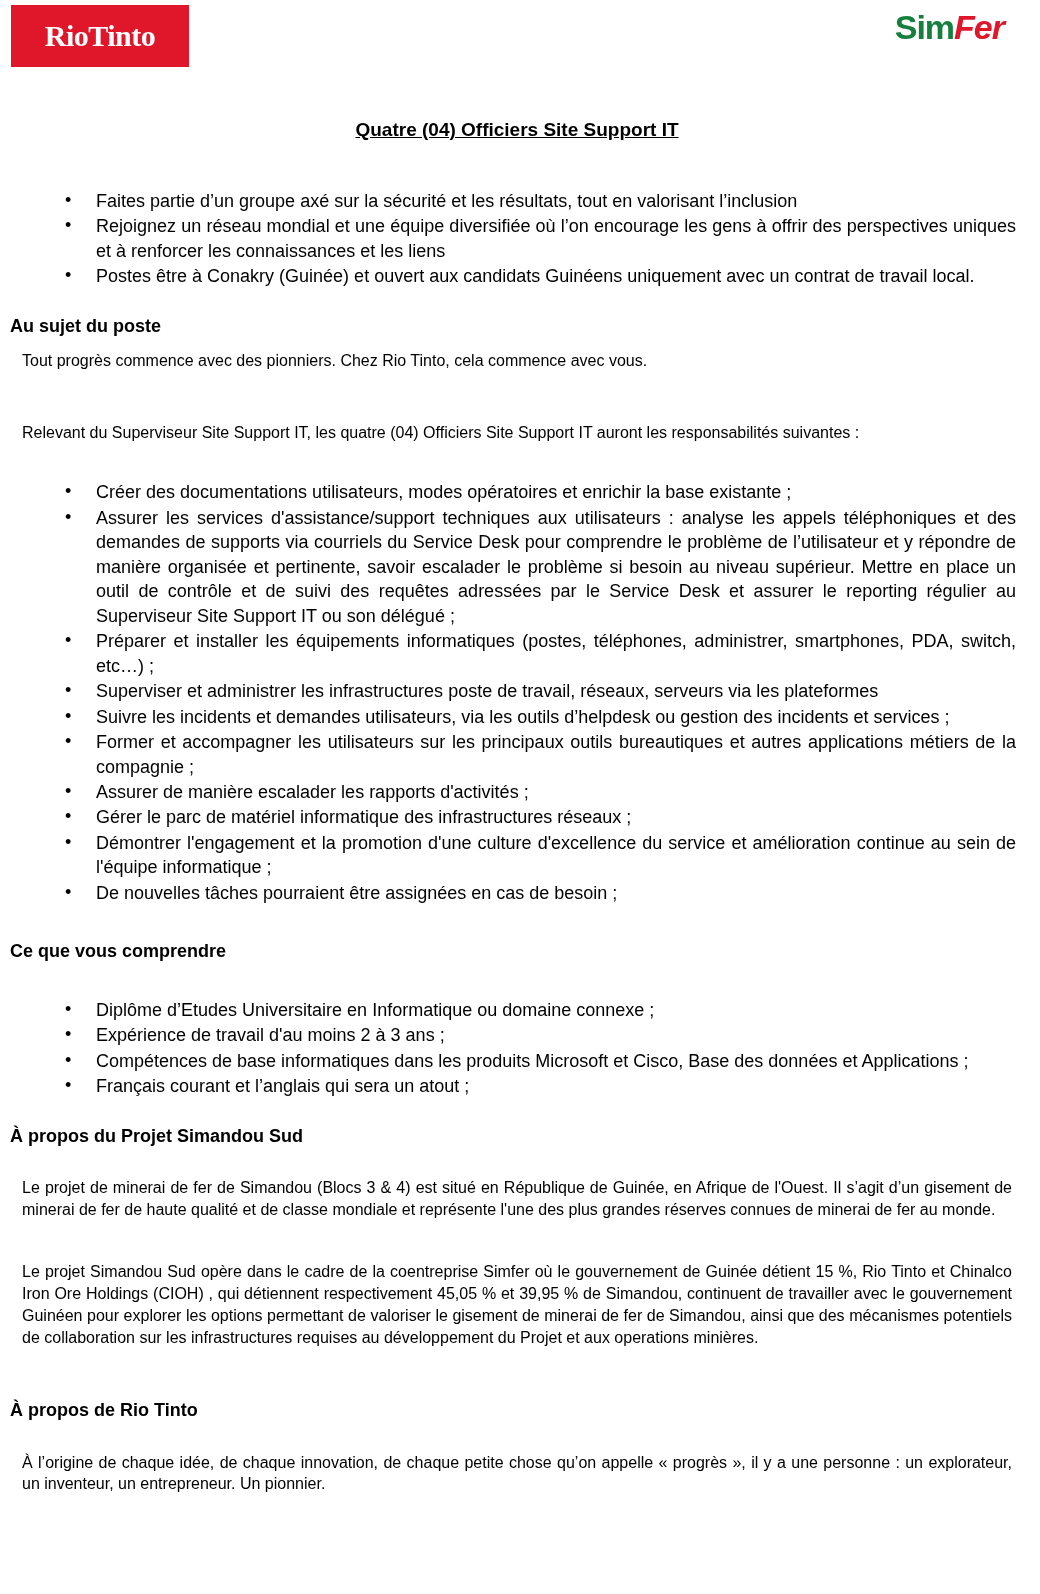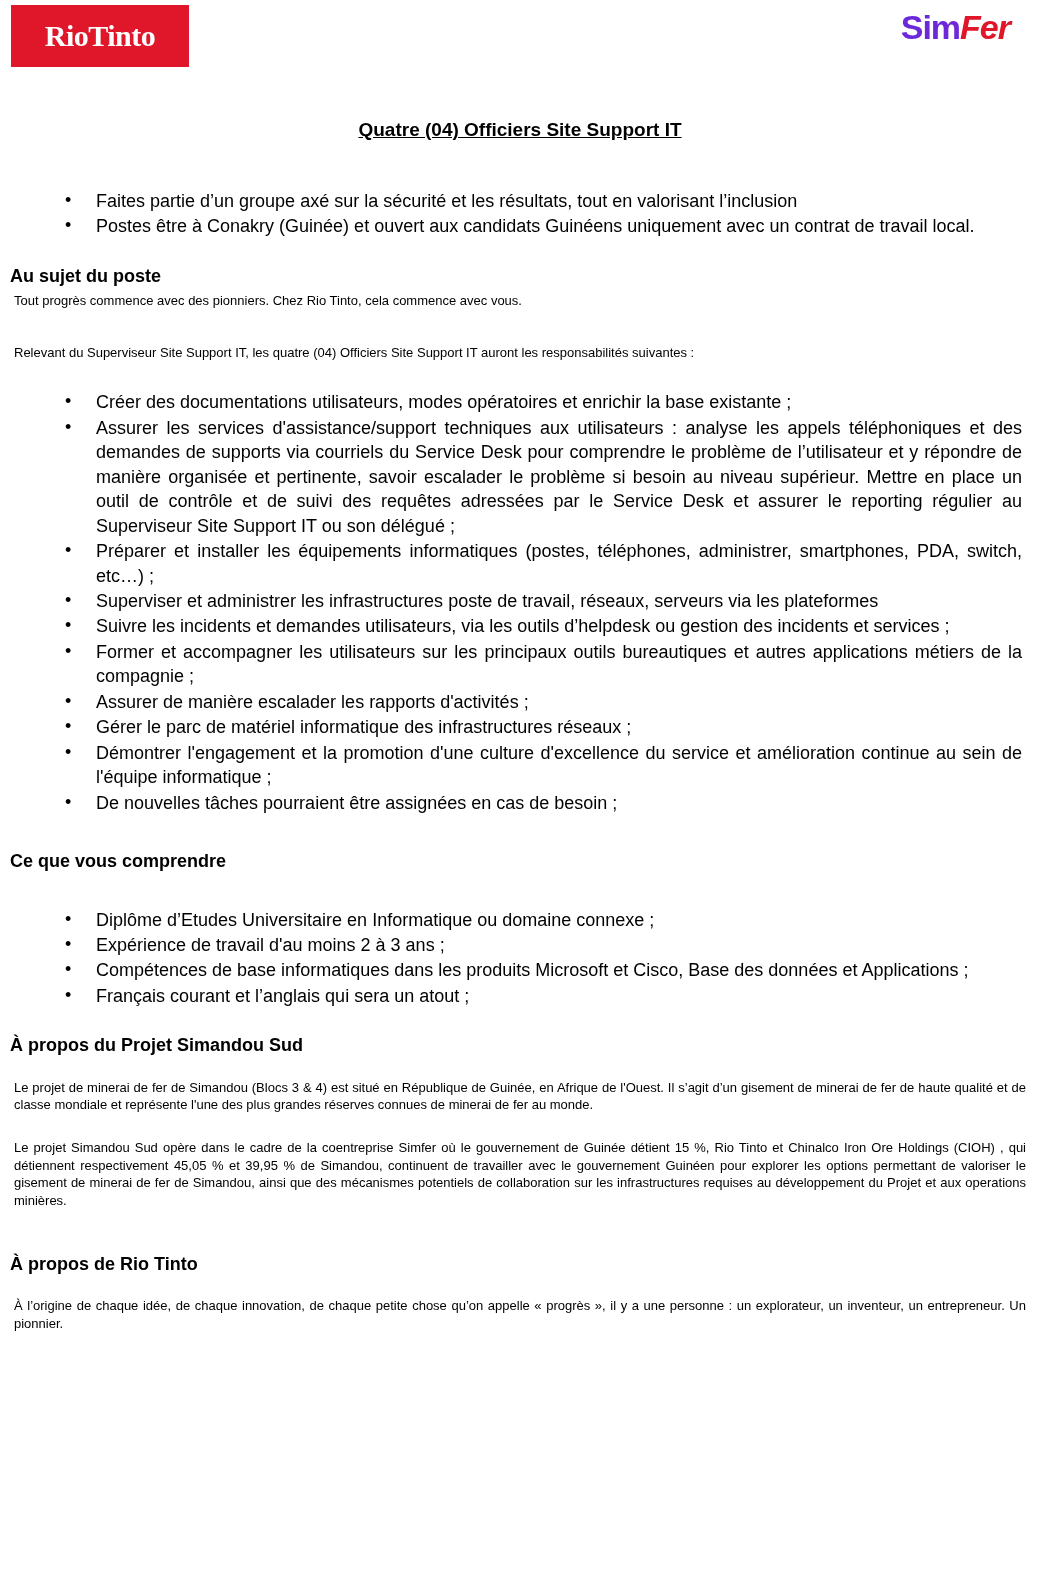--- a/index.html
+++ b/index.html
@@ -11,21 +11,21 @@
     font-family: "Liberation Sans", sans-serif;
     color: #000000;
   }
   .page {
     position: relative;
     width: 1040px;
     min-height: 1594px;
     margin: 0 auto;
     background: #ffffff;
     box-sizing: border-box;
-    padding: 0 10px 10px 10px;
+    padding: 0 16px 10px 10px;
     overflow: hidden;
   }
 
   
   .header {
     position: relative;
     height: 82px;
   }
   .logo-riotinto {
     position: absolute;
@@ -51,43 +51,43 @@
     position: absolute;
     right: 20px;
     top: 10px;
     font-family: "Liberation Sans", sans-serif;
     font-weight: bold;
     font-size: 34px;
     letter-spacing: -1px;
     line-height: 1;
     white-space: nowrap;
   }
-  .logo-simfer .sf-sim { color: #6d28d9; }
+  .logo-simfer .sf-sim { color: #15803d; }
   .logo-simfer .sf-fer { color: #E0162B; font-style: italic; }
 
   
   .doc-title {
     text-align: center;
     font-size: 19px;
     font-weight: bold;
     text-decoration: underline;
     margin: 36px 0 0 0;
     line-height: 1.3;
   }
   .heading {
     font-size: 18px;
     font-weight: bold;
     margin: 0;
     line-height: 1.35;
   }
   .para {
-    font-size: 13px;
+    font-size: 16px;
     line-height: 1.36;
     text-align: justify;
-    margin: 4px;
+    margin: 12px;
   }
   .para.nojustify { text-align: left; }
   .spacer-sm { height: 17px; }
   .spacer-md { height: 26px; }
   .spacer-lg { height: 38px; }
 
   
   ul.bullets {
     list-style: none;
     margin: 8px;
@@ -123,20 +123,21 @@
       <span class="sf-sim">Sim</span><span class="sf-fer">Fer</span>
     </div>
   </div>
 
   <h1 class="doc-title">Quatre (04) Officiers Site Support IT</h1>
 
   <div class="spacer-lg"></div>
 
   <ul class="bullets">
     <li>Faites partie d’un groupe axé sur la sécurité et les résultats, tout en valorisant l’inclusion</li>
+    <li>Rejoignez un réseau mondial et une équipe diversifiée où l’on encourage les gens à offrir des perspectives uniques et à renforcer les connaissances et les liens</li>
     <li>Postes être à Conakry (Guinée) et ouvert aux candidats Guinéens uniquement avec un contrat de travail local.</li>
   </ul>
 
   <div class="spacer-sm"></div>
 
   <div class="heading">Au sujet du poste</div>
   <div class="para nojustify">Tout progrès commence avec des pionniers. Chez Rio Tinto, cela commence avec vous.</div>
 
   <div class="spacer-md"></div>
 

